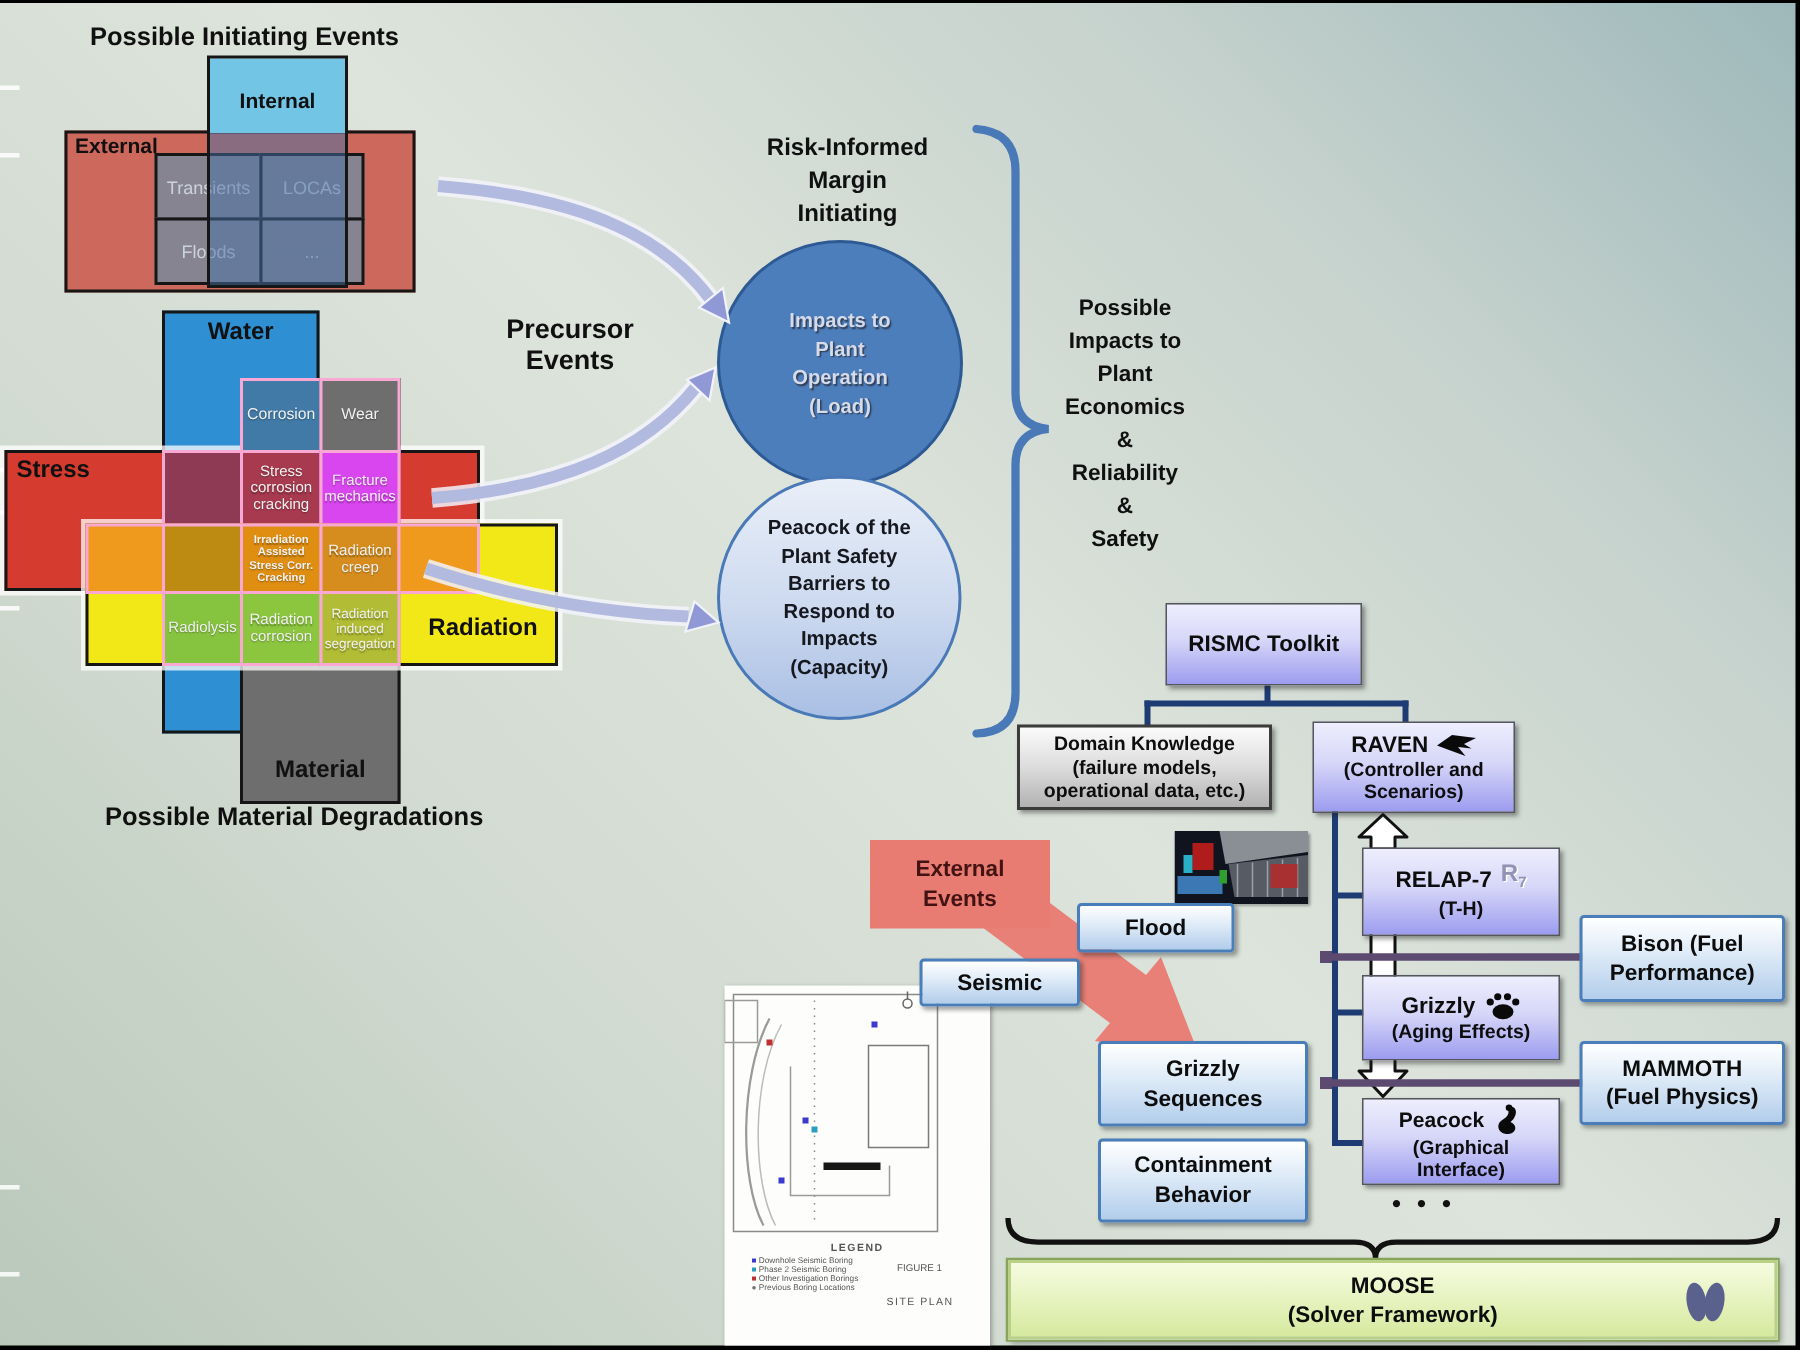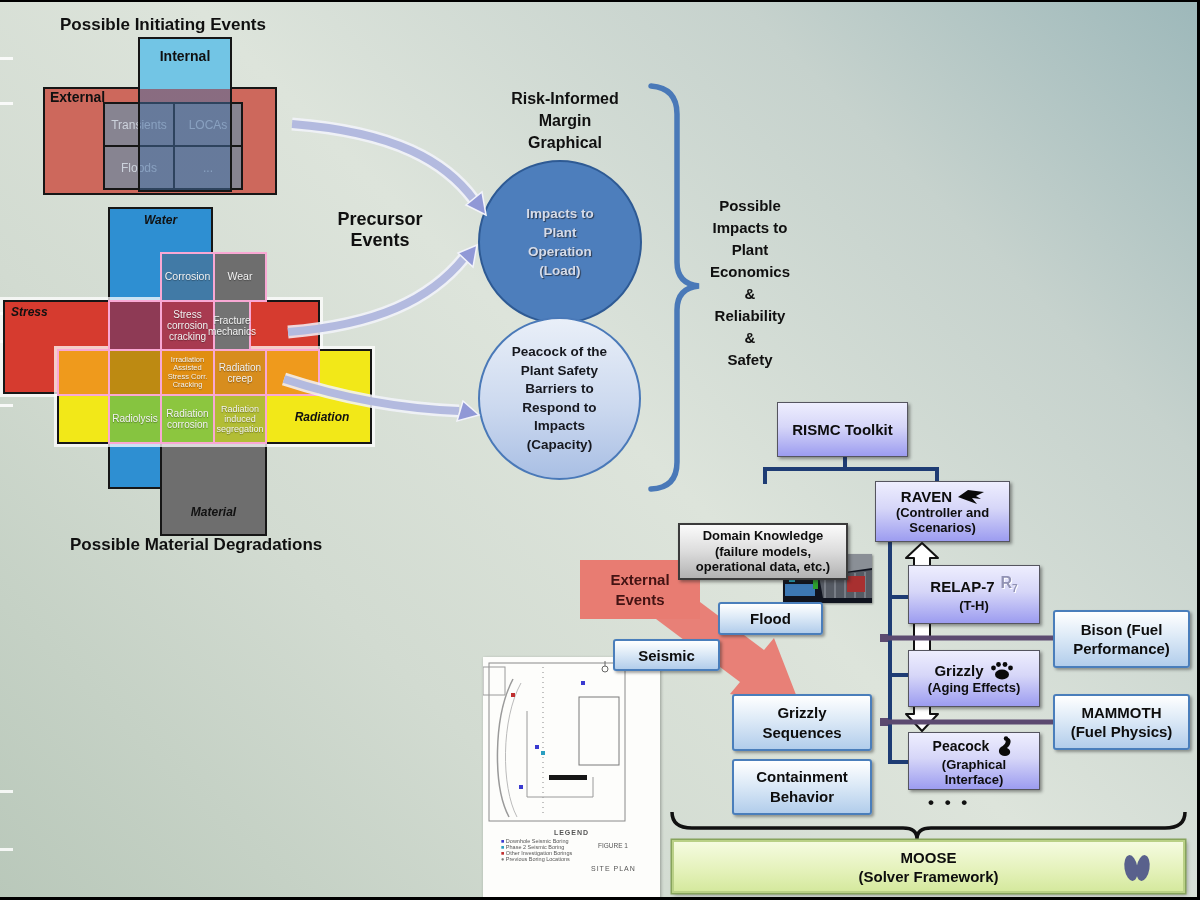--- a/index.html
+++ b/index.html
@@ -15,21 +15,21 @@
   .ctr{text-align:center;}
   .heading{font-weight:bold;color:#101010;font-size:17px;}
   .tick{position:absolute;left:0;width:13px;height:3px;background:rgba(255,255,255,.85);z-index:1;}
   
   .bar{position:absolute;border:2px solid #161616;box-sizing:border-box;z-index:2;}
   .glow{box-shadow:0 0 0 3px rgba(255,255,255,.75);}
   .cell{position:absolute;border:2px solid #f9a8d4;box-sizing:border-box;z-index:2;
         display:flex;flex-direction:column;align-items:center;justify-content:center;
         color:#f2f2f2;font-size:10.5px;line-height:11.5px;text-align:left;
         text-shadow:0 1px 1px rgba(0,0,0,.35);}
-  .bar-label{font-weight:bold;color:#111;font-size:12px;font-style:italic;}
+  .bar-label{font-weight:bold;color:#111;font-size:16px;}
   
   .gridcell{position:absolute;border:2px solid #161616;box-sizing:border-box;
         background:rgba(125,135,152,.88);color:#ccd2dc;font-size:12px;
         display:flex;align-items:center;justify-content:center;z-index:2;}
   
   .circle{position:absolute;border-radius:50%;box-sizing:border-box;
         display:flex;flex-direction:column;align-items:center;justify-content:center;}
   
   .pbox{position:absolute;box-sizing:border-box;z-index:7;
         background:linear-gradient(#eeeefe 0%,#d6d6f8 45%,#9c9cf0 100%);
@@ -38,21 +38,21 @@
         color:#0d0d0d;font-weight:bold;}
   .bbox{position:absolute;box-sizing:border-box;z-index:7;border-radius:3px;
         background:linear-gradient(#ffffff 0%,#ddeaf7 45%,#b2cdeb 100%);
         border:2px solid #4a7ebb;box-shadow:2px 2px 3px rgba(30,30,30,.4);
         display:flex;flex-direction:column;align-items:center;justify-content:center;
         color:#0d0d0d;font-weight:bold;}
   .gbox{position:absolute;box-sizing:border-box;z-index:7;
         background:linear-gradient(#fbfbfb 0%,#dcdcdc 50%,#b2b2b2 100%);
         border:2px solid #3b3b3b;box-shadow:2px 2px 3px rgba(30,30,30,.45);
         display:flex;flex-direction:column;align-items:center;justify-content:center;
-        color:#0d0d0d;font-weight:bold;margin-top:40px;}
+        color:#0d0d0d;font-weight:bold;}
   .titlerow{display:flex;align-items:center;gap:6px;}
   svg{display:block;}
   
   .tiny{color:#555;}
 </style>
 </head>
 <body>
 
 <div class="tick" style="top:55px"></div>
 <div class="tick" style="top:100px"></div>
@@ -68,49 +68,49 @@
   <div class="abs bold" style="left:5px;top:0px;font-size:14px;color:#101010">External</div>
 </div>
 
 <div class="gridcell" style="left:103px;top:100px;width:72px;height:45px">Transients</div>
 <div class="gridcell" style="left:173px;top:100px;width:70px;height:45px">LOCAs</div>
 <div class="gridcell" style="left:103px;top:143px;width:72px;height:45px">Floods</div>
 <div class="gridcell" style="left:173px;top:143px;width:70px;height:45px">...</div>
 
 <div class="abs" style="left:138px;top:35px;width:94px;height:155px;box-sizing:border-box;border:2px solid #161616;z-index:3;
      background:linear-gradient(to bottom,#72c5e5 0px,#72c5e5 50px,rgba(70,112,165,.5) 50px,rgba(70,112,165,.5) 100%)">
-  <div class="ctr bold" style="font-size:14px;color:#101010;margin-top:9px">Internal</div>
+  <div class="ctr bold" style="font-size:14px;color:#101010;margin-top:20px">Internal</div>
 </div>
 
 <div class="bar" style="left:108px;top:205px;width:105px;height:282px;background:#2e8fd2">
   <div class="ctr bar-label" style="margin-top:4px">Water</div>
 </div>
 <div class="bar" style="left:160px;top:250px;width:107px;height:284px;background:#6e6e6e"></div>
 <div class="bar glow" style="left:3px;top:298px;width:317px;height:94px;background:#d63b2f">
   <div class="bar-label" style="margin:3px 0 0 6px">Stress</div>
 </div>
 <div class="bar glow" style="left:57px;top:347px;width:315px;height:95px;background:#f2e818"></div>
 
 <div class="cell" style="left:160px;top:250px;width:55px;height:50px;background:#417aa6">Corrosion</div>
 <div class="cell" style="left:213px;top:250px;width:54px;height:50px;background:#6e6e6e">Wear</div>
 
 <div class="cell" style="left:108px;top:298px;width:54px;height:51px;background:#8e3a55"></div>
 <div class="cell" style="left:160px;top:298px;width:55px;height:51px;background:#a83a50;font-size:10px;line-height:11px">
   <span>Stress</span>
   <span>corrosion</span>
   <span>cracking</span>
 </div>
-<div class="cell" style="left:213px;top:298px;width:38px;height:51px;background:#737373;font-size:10px;line-height:11px">
+<div class="cell" style="left:213px;top:298px;width:54px;height:51px;background:#d946ef;font-size:10px;line-height:11px">
   <span>Fracture</span>
   <span>mechanics</span>
 </div>
 
 <div class="cell" style="left:57px;top:347px;width:53px;height:47px;background:#ef9a1c"></div>
 <div class="cell" style="left:108px;top:347px;width:54px;height:47px;background:#bd8a12"></div>
-<div class="cell" style="left:160px;top:347px;width:55px;height:47px;background:#e08e12;font-size:7.5px;line-height:8.5px;font-weight:normal">
+<div class="cell" style="left:160px;top:347px;width:55px;height:47px;background:#e08e12;font-size:7.5px;line-height:8.5px;font-weight:bold">
   <span>Irradiation</span>
   <span>Assisted</span>
   <span>Stress Corr.</span>
   <span>Cracking</span>
 </div>
 <div class="cell" style="left:213px;top:347px;width:54px;height:47px;background:#d78d1e;font-size:10px;line-height:11px">
   <span>Radiation</span>
   <span>creep</span>
 </div>
 <div class="cell" style="left:265px;top:347px;width:55px;height:47px;background:#ef9a1c"></div>
@@ -131,21 +131,21 @@
 <div class="abs heading" style="left:70px;top:533px;width:280px;z-index:2">Possible Material Degradations</div>
 
 <div class="abs ctr bold" style="left:330px;top:207px;width:100px;font-size:18px;line-height:21px;color:#101010;z-index:2">
   <div>Precursor</div>
   <div>Events</div>
 </div>
 
 <div class="abs ctr bold" style="left:490px;top:86px;width:150px;font-size:16px;line-height:22px;color:#101010;z-index:2">
   <div>Risk-Informed</div>
   <div>Margin</div>
-  <div>Graphical</div>
+  <div>Initiating</div>
 </div>
 
 <div class="circle" style="left:478px;top:158px;width:164px;height:164px;background:#4d7ebc;border:2.5px solid #2e5a94;z-index:3">
   <div class="ctr bold" style="font-size:13.5px;line-height:19px;color:#d5dbe8;text-shadow:1px 1px 1px #2c3a50">
     <div>Impacts to</div>
     <div>Plant</div>
     <div>Operation</div>
     <div>(Load)</div>
   </div>
 </div>

